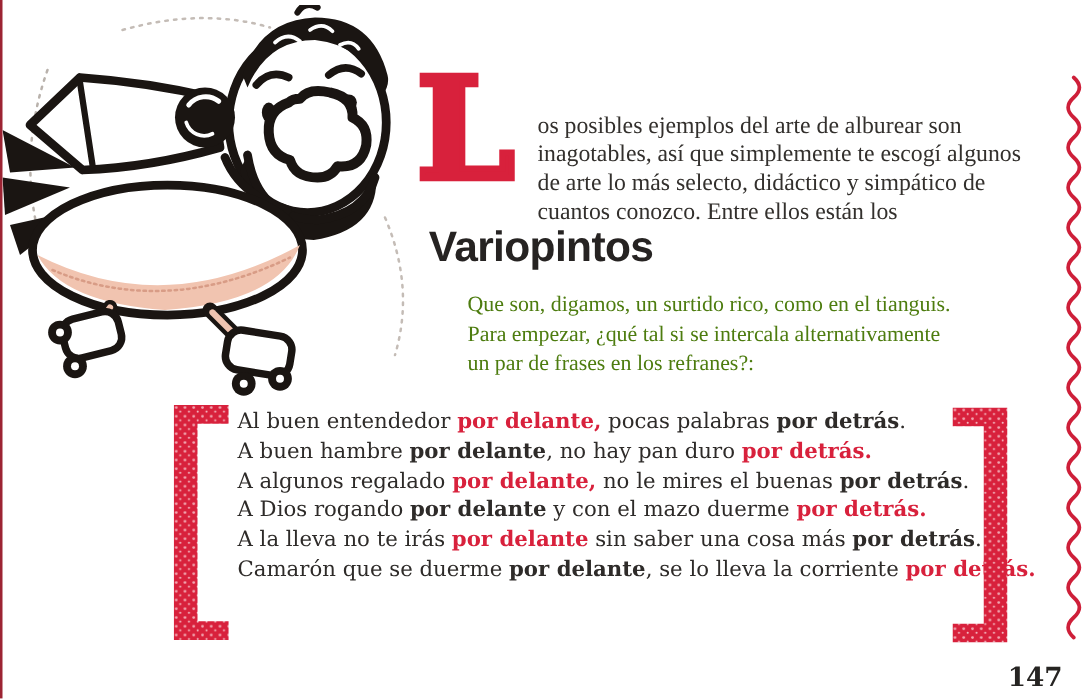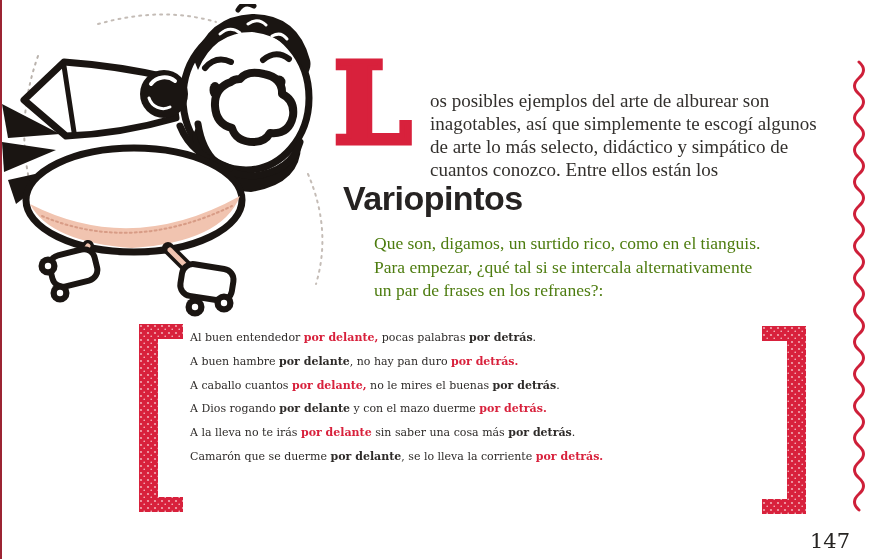--- a/index.html
+++ b/index.html
@@ -14,27 +14,27 @@
          font-size:19px;line-height:23px;color:#33302d;margin-top:23px;}
   .heading{position:absolute;left:327px;top:163px;margin:16px;
            font-family:"Liberation Sans",sans-serif;font-weight:bold;font-size:34px;
            letter-spacing:-0.5px;color:#262322;}
   .lead{position:absolute;left:331px;top:232px;width:480px;
         font-size:17.5px;line-height:23.5px;color:#4d7c0f;margin-left:43px;}
   .bracket{position:absolute;}
   .bracket-left{left:139px;top:324px;}
   .bracket-right{left:762px;top:326px;}
   .proverbs{position:absolute;left:190px;top:326px;width:572px;
-            font-family:"DejaVu Serif",serif;font-size:11px;line-height:23.8px;color:#2e2b29;}
+            font-family:"DejaVu Serif",serif;font-size:17px;line-height:23.8px;color:#2e2b29;}
   .proverb-line{white-space:nowrap;}
   .seg-b{font-weight:bold;}
   .seg-r{font-weight:bold;color:#d8213c;}
   .squiggle{position:absolute;left:845px;top:56px;}
   .pageno{position:absolute;left:790px;top:529px;width:60px;text-align:right;
-          font-family:"DejaVu Serif",serif;font-weight:normal;font-size:21px;color:#262422;}
+          font-family:"DejaVu Serif",serif;font-weight:bold;font-size:21px;color:#262422;}
 </style>
 </head>
 <body>
 
 <div class="page">
 
   <div class="edge-rule"></div>
 
   <svg class="illustration" width="336" height="330" viewBox="0 0 336 330">
     <g fill="none" stroke="#1a1512" stroke-linecap="round" stroke-linejoin="round">
@@ -125,21 +125,21 @@
         <circle cx="2" cy="2" r="1.1" fill="#f2aab4"></circle>
         <circle cx="5.2" cy="5.2" r="0.8" fill="#ffffff" opacity="0.75"></circle>
       </pattern>
     </defs>
     <path d="M44,0 H0 V188 H44 V173 H19 V15 H44 Z" fill="url(#htL)"></path>
   </svg>
 
   <div class="proverbs" id="proverbs">
       <div class="proverb-line"><span class="seg-n">Al buen entendedor </span><span class="seg-r">por delante,</span><span class="seg-n"> pocas palabras </span><span class="seg-b">por detrás</span><span class="seg-n">.</span></div>
       <div class="proverb-line"><span class="seg-n">A buen hambre </span><span class="seg-b">por delante</span><span class="seg-n">, no hay pan duro </span><span class="seg-r">por detrás.</span></div>
-      <div class="proverb-line"><span class="seg-n">A caballo cuantos </span><span class="seg-r">por delante,</span><span class="seg-n"> no le mires el buenas </span><span class="seg-b">por detrás</span><span class="seg-n">.</span></div>
+      <div class="proverb-line"><span class="seg-n">A algunos regalado </span><span class="seg-r">por delante,</span><span class="seg-n"> no le mires el buenas </span><span class="seg-b">por detrás</span><span class="seg-n">.</span></div>
       <div class="proverb-line"><span class="seg-n">A Dios rogando </span><span class="seg-b">por delante</span><span class="seg-n"> y con el mazo duerme </span><span class="seg-r">por detrás.</span></div>
       <div class="proverb-line"><span class="seg-n">A la lleva no te irás </span><span class="seg-r">por delante</span><span class="seg-n"> sin saber una cosa más </span><span class="seg-b">por detrás</span><span class="seg-n">.</span></div>
       <div class="proverb-line"><span class="seg-n">Camarón que se duerme </span><span class="seg-b">por delante</span><span class="seg-n">, se lo lleva la corriente </span><span class="seg-r">por detrás.</span></div>
     </div>
 
   <svg class="bracket bracket-right" width="44" height="188" viewBox="0 0 44 188">
     <defs>
       <pattern id="htR" width="7" height="7" patternUnits="userSpaceOnUse">
         <rect width="7" height="7" fill="#d8213c"></rect>
         <circle cx="2" cy="2" r="1.1" fill="#f2aab4"></circle>

